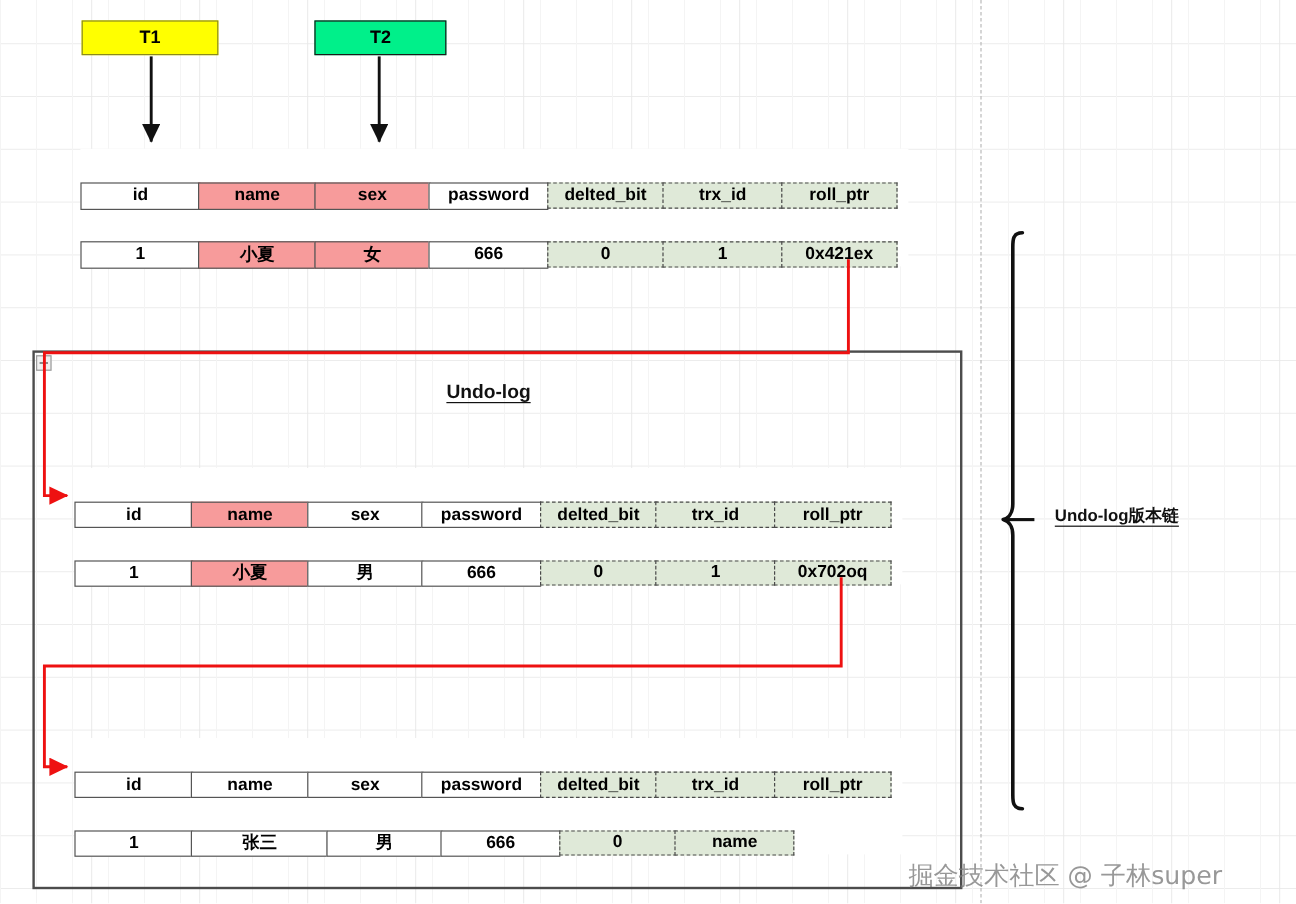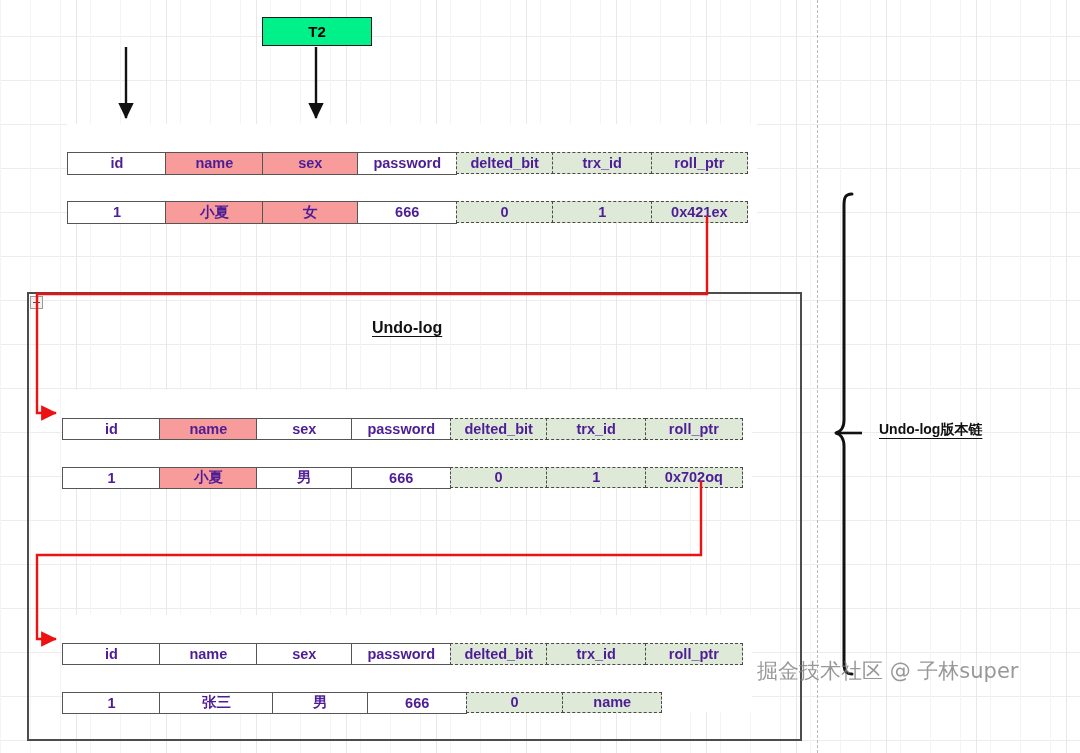--- a/index.html
+++ b/index.html
@@ -64,21 +64,21 @@
     display: flex;
     flex: 1 1 0;
   }
   .cell {
     display: flex;
     align-items: center;
     justify-content: center;
     box-sizing: border-box;
     font-size: 14.5px;
     font-weight: bold;
-    color: #4c1d95;
+    color: #000000;
     text-align: center;
     overflow: hidden;
     white-space: nowrap;
     margin-top: 28px;
   }
   .cell.solid {
     border-right: 1.6px solid #555;
     border-bottom: 1.6px solid #555;
     border-top: 1.6px solid #555;
     border-left: 1.6px solid #555;
@@ -160,20 +160,23 @@
   }
 </style>
 </head>
 <body>
 
 <div id="canvas">
 
   <div id="grid-fine"></div>
   <div class="page-break" style="left:817px;"></div>
 
+  <div class="txn-tag" id="tag-t1" style="left:68px; top:17px; width:114px; height:29px; background:#ffff00; border:1.6px solid #8a8a1e;">
+    <span>T1</span>
+  </div>
 
   <div class="txn-tag" id="tag-t2" style="left:262px; top:17px; width:110px; height:29px; background:#00f08a; border:1.6px solid #1a1a1a;">
     <span>T2</span>
   </div>
 
   <div class="undo-box" style="left:27px; top:292px; width:775px; height:449px;"></div>
   <div class="collapse-btn" style="left:30px; top:296px;">
       <i></i>
     </div>
   <div class="undo-title" style="left:372px; top:319px;">Undo-log</div>
@@ -263,15 +266,15 @@
              L844,420
              C844,428 840,432 836,433
              C840,434 844,438 844,446
              L844,662
              C844,668 844,674 852,674" fill="none" stroke="#111111" stroke-width="3" stroke-linecap="round" stroke-linejoin="round"></path>
     <line x1="836" y1="433" x2="862" y2="433" stroke="#111111" stroke-width="2.6"></line>
   </svg>
 
   <div class="chain-label" style="left:879px; top:421px;">Undo-log版本链</div>
 
-  <div class="watermark" style="left:757px; top:657px;">掘金技术社区 @ 子林super</div>
+  <div class="watermark" style="left:757px; top:716px;">掘金技术社区 @ 子林super</div>
 
 </div>
 
 </body></html>

